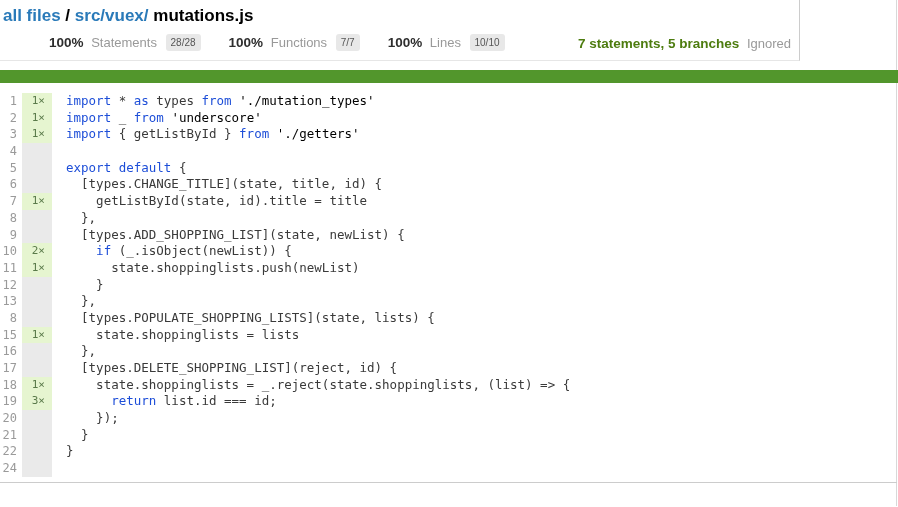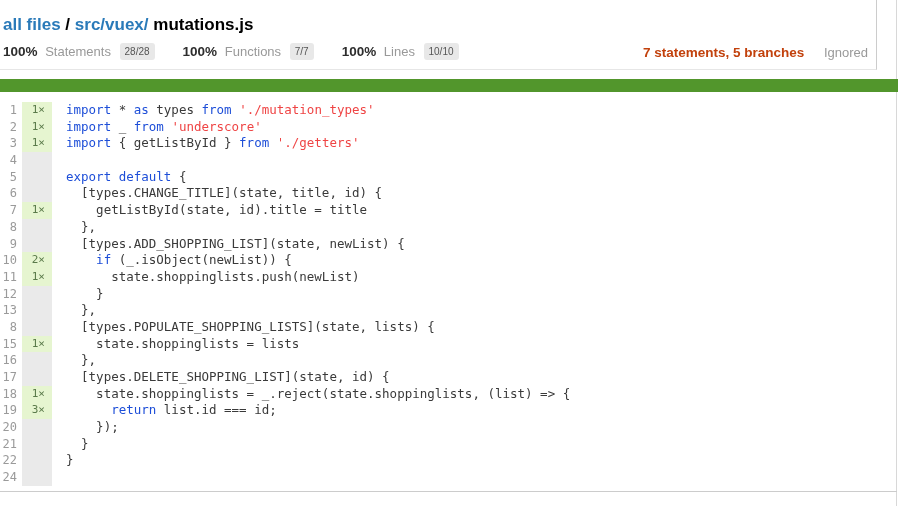--- a/index.html
+++ b/index.html
@@ -15,22 +15,22 @@
   html,body{margin:0;padding:0;background:#fff;}
   body{
     width:898px;height:507px;overflow:hidden;
     font-family:"Liberation Sans","DejaVu Sans",sans-serif;
     color:#333;
   }
   .page{width:897px;height:506px;border-right:1px solid #d8d8d8;position:relative;}
 
   
   .header{
-    width:877px;
-    padding:15px 4px 8px 3px;
+    width:800px;
+    padding:6px 4px 8px 3px;
     border-right:1px solid #ccc;
     border-bottom:1px solid #e6e6e6;
   }
   .breadcrumb{
     margin:0;padding:0;
     font-size:17px;font-weight:bold;color:#000;
     letter-spacing:0;
   }
   .breadcrumb a{color:var(--link);text-decoration:none;cursor:pointer;}
   .breadcrumb .sep{color:#000;}
@@ -42,22 +42,22 @@
   .metric{margin-right:28px;white-space:nowrap;}
   .metric .pct{font-weight:bold;color:#2d2d2d;font-size:13.5px;}
   .metric .mlabel{color:var(--label-gray);margin-left:4px;}
   .fraction{
     display:inline-block;margin-left:5px;
     background:var(--fraction-bg);color:#555;
     font-size:10px;padding:3px 5px;border-radius:3px;
     position:relative;top:-1px;
   }
   .ignored-summary{margin-left:auto;padding-right:4px;white-space:nowrap;}
-  .ignored-summary .strong{font-weight:bold;color:#c2410c;font-size:13.5px;}
-  .ignored-summary .ilabel{color:var(--label-gray);margin-left:16px;}
+  .ignored-summary .strong{font-weight:bold;color:#4d7c0f;font-size:13.5px;}
+  .ignored-summary .ilabel{color:var(--label-gray);margin-left:4px;}
 
   
   .status-line{
     margin-top:9px;
     width:898px;height:13px;
     background:var(--status-bar);
   }
 
   
   .code-area{
@@ -76,37 +76,37 @@
     text-align:right;padding-right:7px;
     font-size:11px;color:#5a7a4a;
   }
   .count.yes{background:var(--covered-bg);}
   .count.neutral{background:var(--neutral-bg);}
   .code{
     padding-left:14px;white-space:pre;
     color:#3a3a3a;flex:1 1 auto;
   }
   .code .kwd{color:#1d4ed8;}
-  .code .str{color:#ef4444;}
+  .code .str{color:#000000;}
   .bottom-rule{
     margin-top:5px;width:897px;border-top:1px solid #ccc;
   }
 </style>
 </head>
 <body>
 
 <div class="page">
 
   <div class="header">
     <h1 class="breadcrumb">
       <a>all files</a><span class="sep"> / </span><a>src/vuex/</a><span> </span><span>mutations.js</span>
     </h1>
 
     <div class="stats">
-      <div id="metrics-host" style="display:flex;align-items:center;">
+      <div id="metrics-host" style="display:flex;align-items:center;margin-left:46px;">
   <div class="metric">
     <span class="pct">100%</span>
     <span class="mlabel">Statements</span>
     <span class="fraction">28/28</span>
   </div>
 
 
   <div class="metric">
     <span class="pct">100%</span>
     <span class="mlabel">Functions</span>
@@ -221,21 +221,21 @@
 
   <div class="line">
     <span class="num">16</span>
     <span class="count neutral"></span>
     <span class="code">  },</span>
   </div>
 
   <div class="line">
     <span class="num">17</span>
     <span class="count neutral"></span>
-    <span class="code">  [types.DELETE_SHOPPING_LIST](state, id) {</span>
+    <span class="code">  [types.DELETE_SHOPPING_LIST](reject, id) {</span>
   </div>
 
   <div class="line">
     <span class="num">18</span>
     <span class="count yes">1×</span>
     <span class="code">    state.shoppinglists = _.reject(state.shoppinglists, (list) =&gt; {</span>
   </div>
 
   <div class="line">
     <span class="num">19</span>

